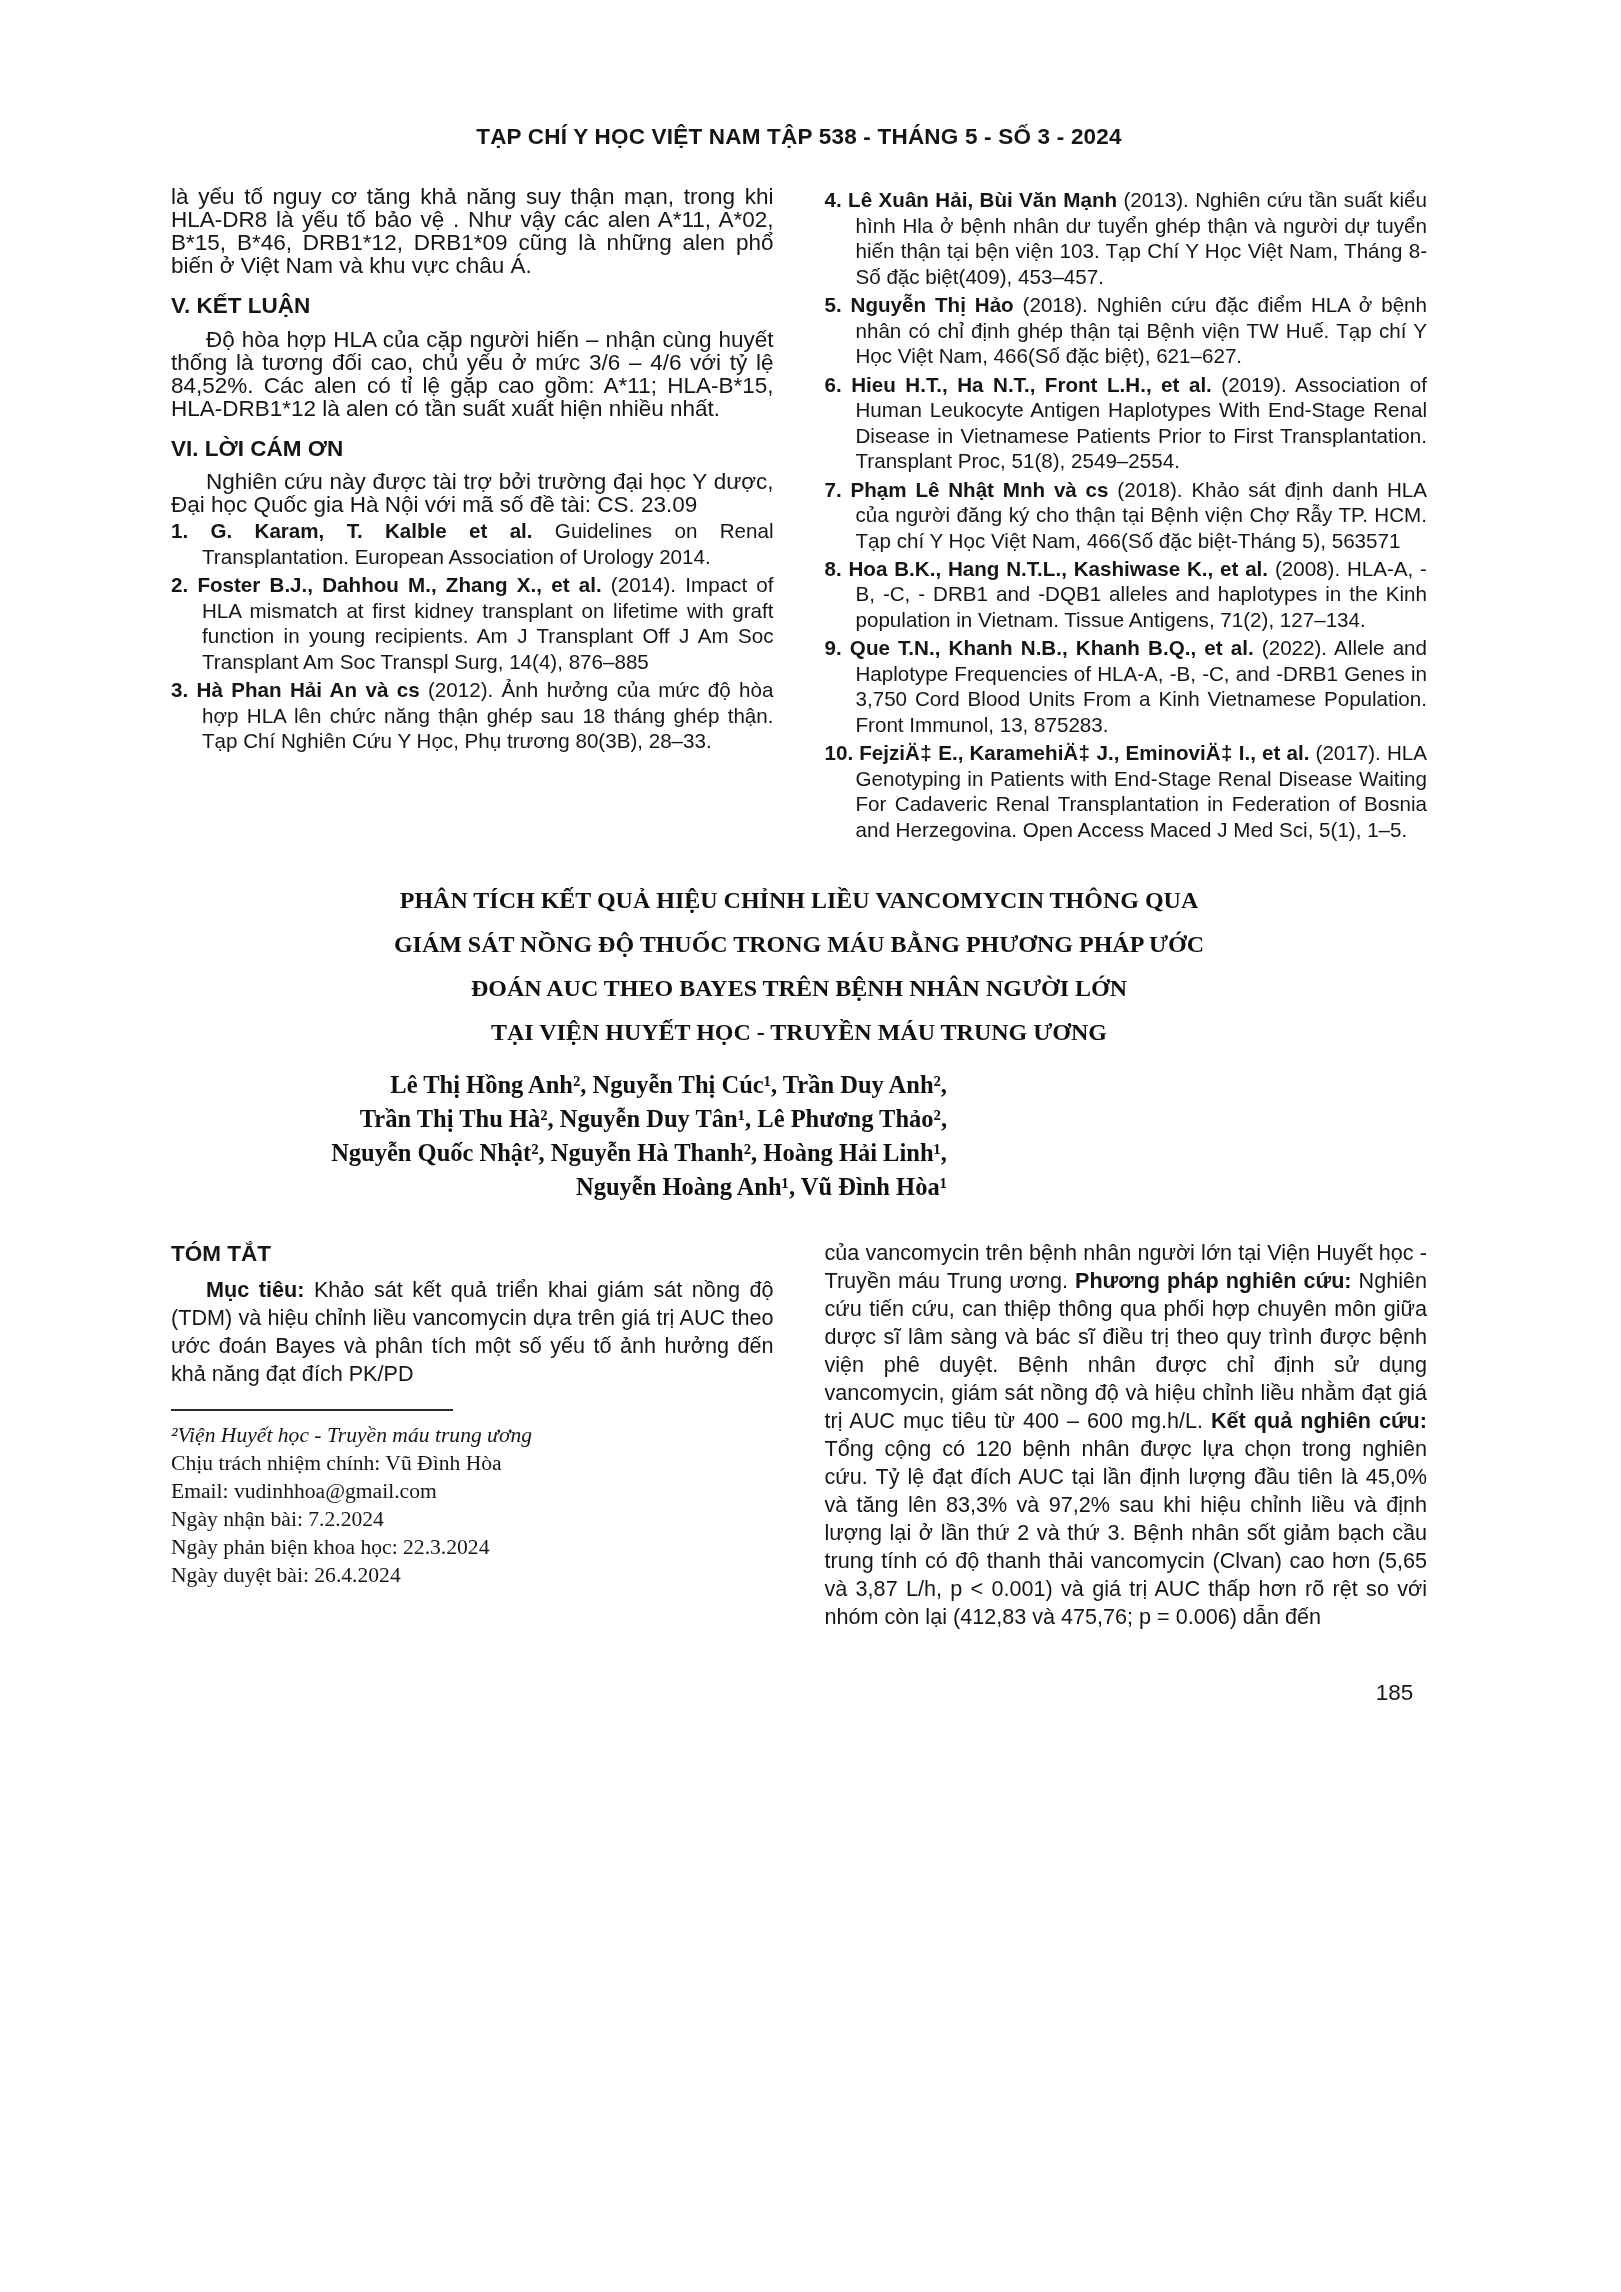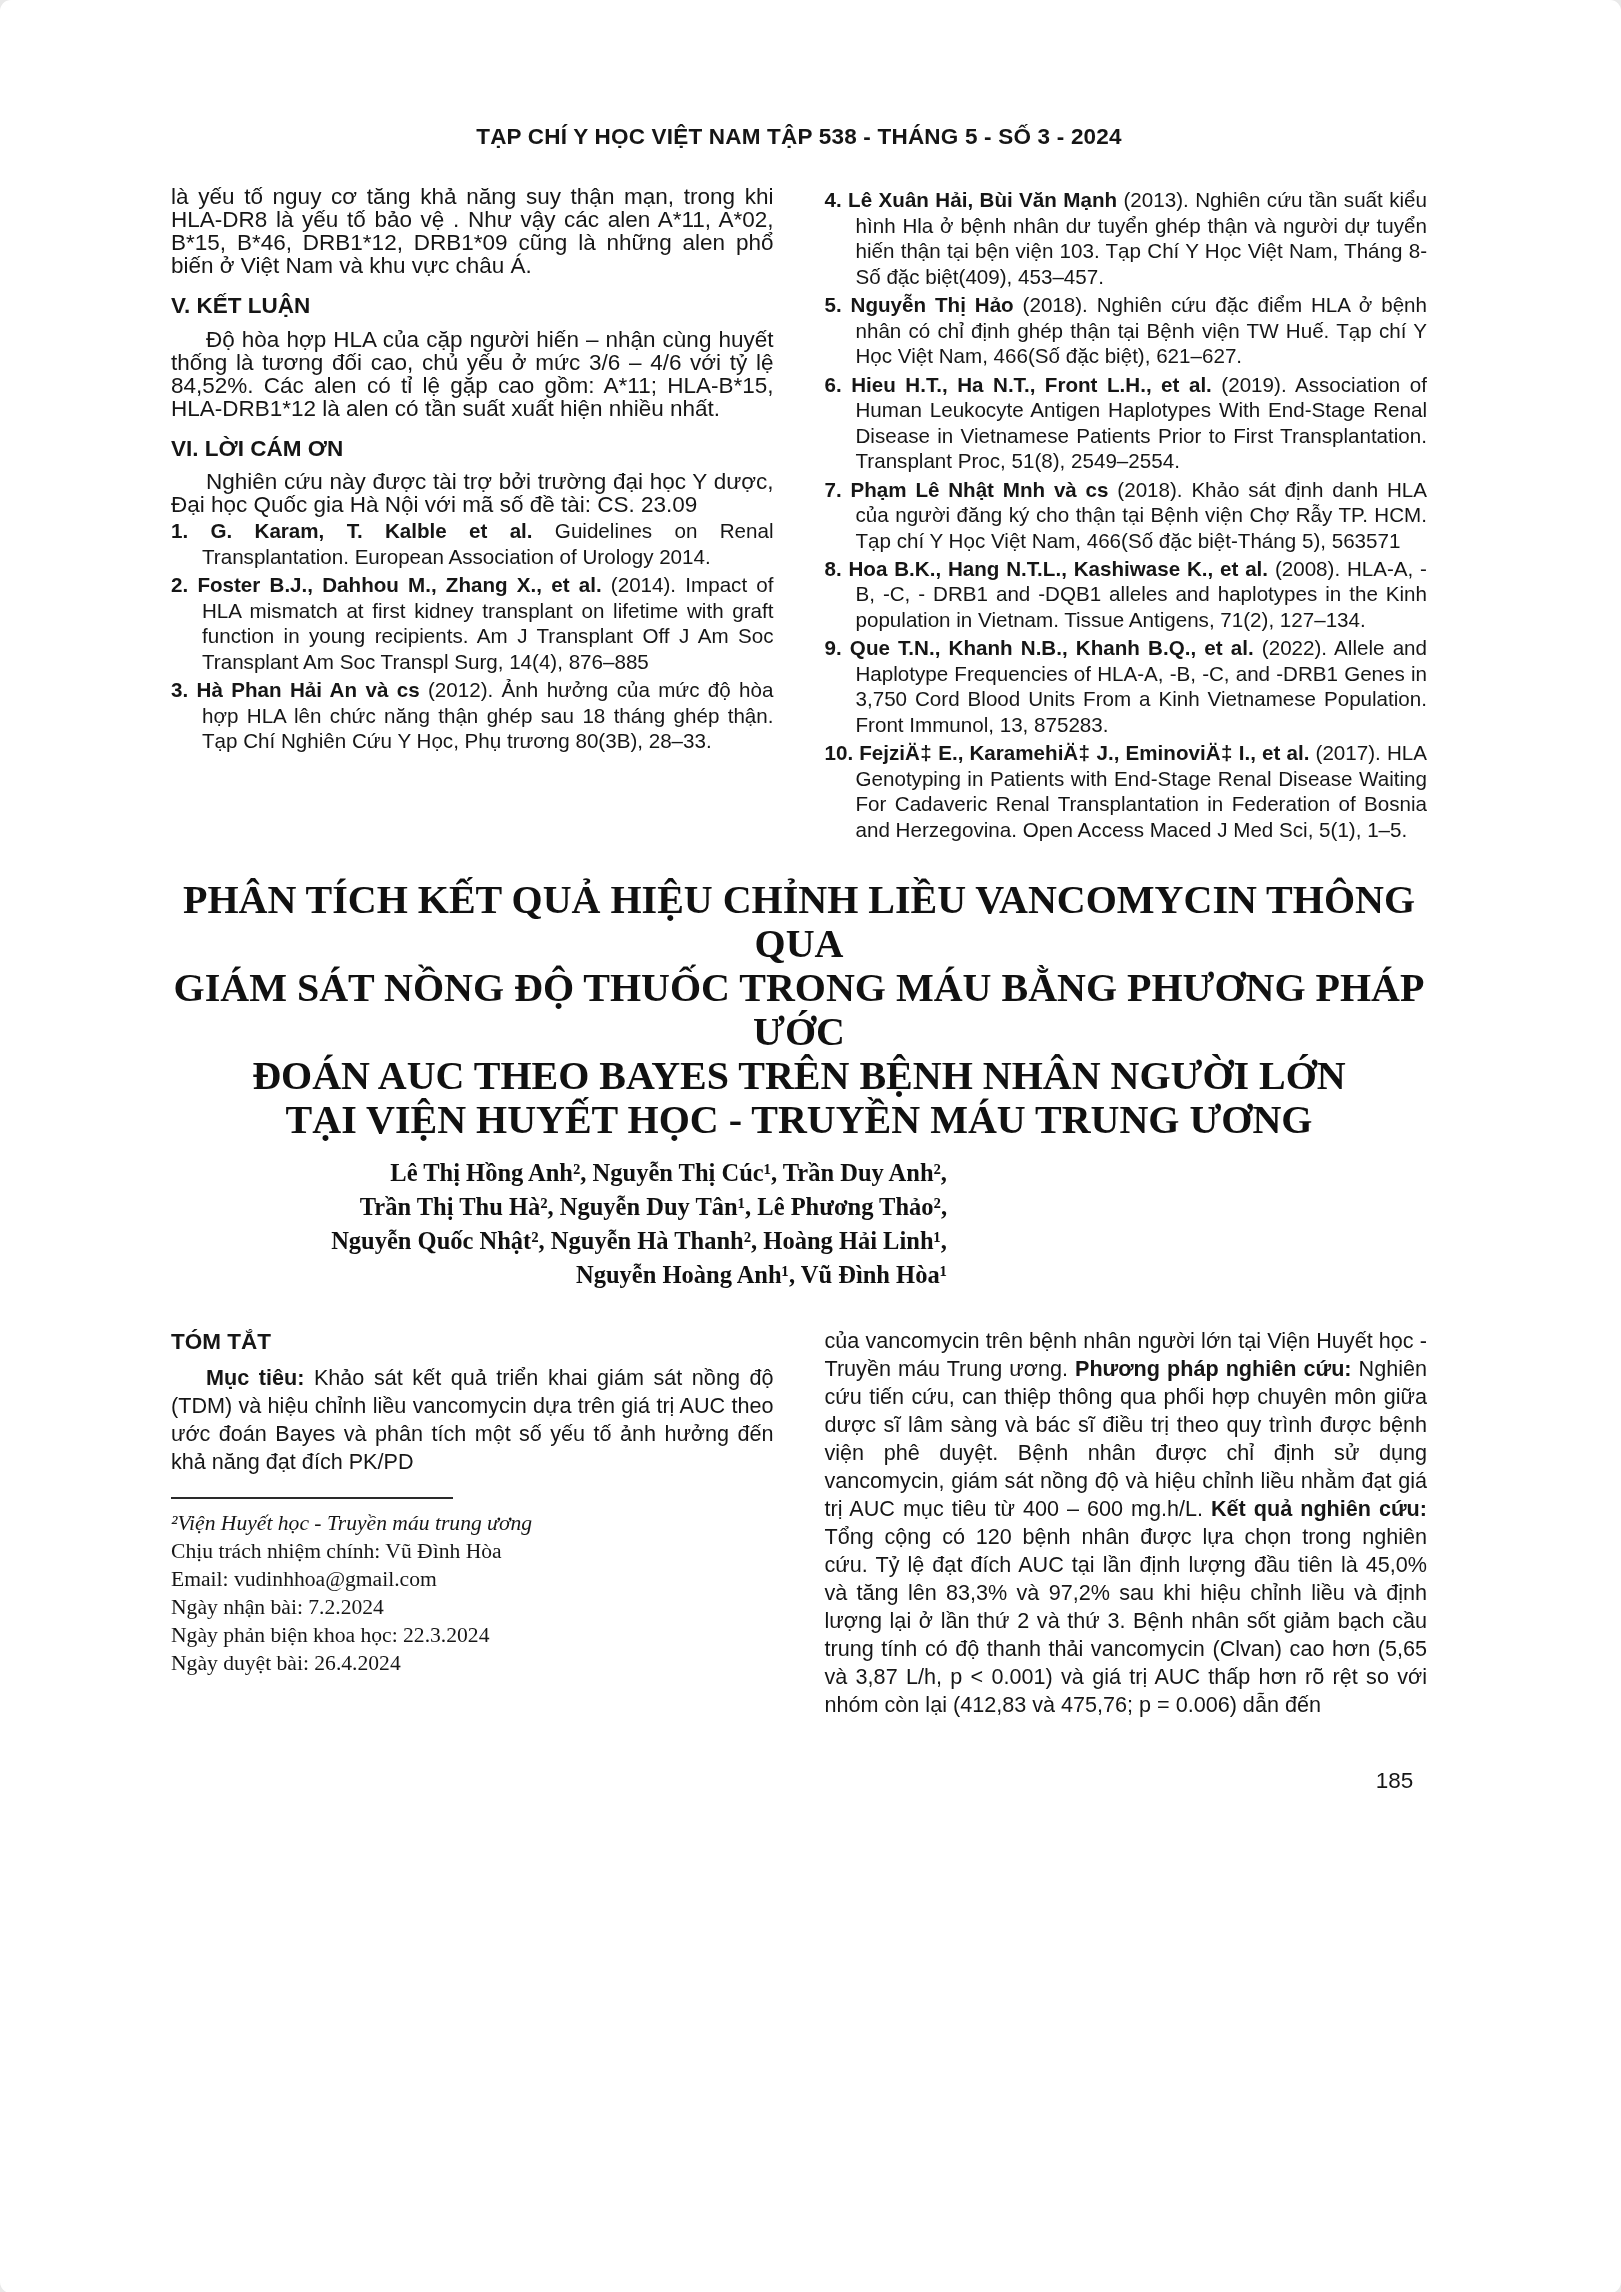--- a/index.html
+++ b/index.html
@@ -1,20 +1,20 @@
 <!DOCTYPE html>
 <html lang="vi"><head>
 <meta charset="utf-8">
 <style>
   * { margin:0; padding:0; box-sizing:border-box; }
   html, body { background:#e9e9e9; }
   body { font-family:"Liberation Sans","DejaVu Sans",sans-serif; color:#161616; }
   .page {
     width:1621px; height:2293px; margin:0 auto; background:#ffffff;
-    padding:123px 194px 0 171px; position:relative; overflow:hidden;border-radius:11px;
+    padding:123px 194px 0 171px; position:relative; overflow:hidden;
   }
   .running-header {
     text-align:center; font-weight:bold; font-size:22.5px; line-height:27.4px;
     letter-spacing:0.2px; margin-bottom:35px;
   }
   .cols { display:flex; gap:51px; }
   .col { width:603px; }
 
   .body-text { font-size:22.5px; line-height:23px; text-align:justify; }
   .indent { text-indent:35px; }
@@ -27,21 +27,21 @@
   .refs { margin-top:2px; }
   .ref {
     font-size:20.6px; line-height:25.5px; text-align:justify;
     padding-left:31px; text-indent:-31px; margin-bottom:2.9px;
   }
   .ref .ref-head { font-weight:bold; }
 
   .article-title {
     margin-top:33px; text-align:center;
     font-family:"Liberation Serif","DejaVu Serif",serif;
-    font-weight:bold; font-size:40px; line-height:44px; color:#111;
+    font-weight:bold; font-size:24px; line-height:44px; color:#111;
   }
   .authors {
     margin-top:13.7px; width:776px; text-align:right;
     font-family:"Liberation Serif","DejaVu Serif",serif;
     font-weight:bold; font-size:24.5px; line-height:34px; color:#111;
   }
 
   .abstract-cols { margin-top:35px; }
   .abs-text { font-size:21.6px; line-height:28px; text-align:justify; }
   .abs-text b { font-weight:bold; }

